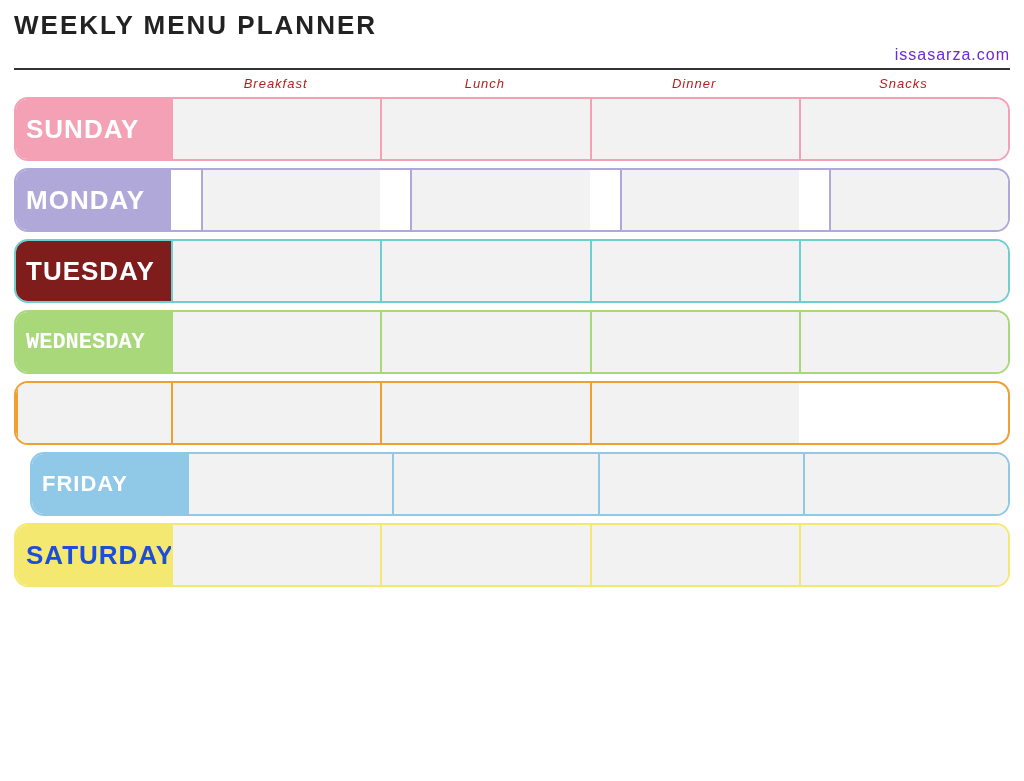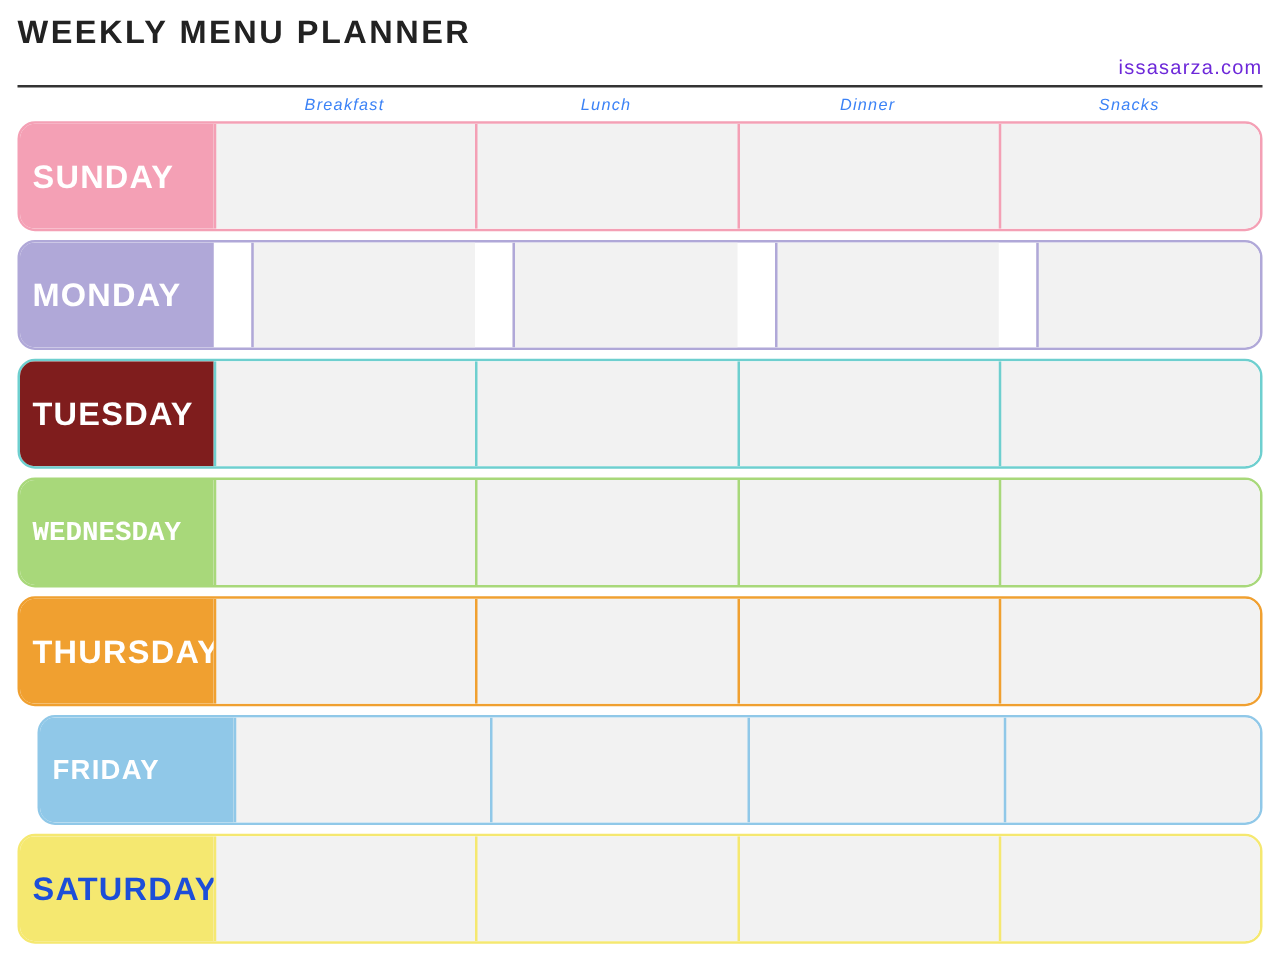--- a/index.html
+++ b/index.html
@@ -46,41 +46,41 @@
       grid-template-columns: 155px 1fr 1fr 1fr 1fr;
       margin-bottom: 6px;
       padding: 0 2px;
     }
 
     .col-header {
       text-align: center;
       font-size: 13px;
       letter-spacing: 1px;
       text-transform: capitalize;
-      color: #3b82f6;
+      color: #b91c1c;
       font-style: italic;
     }
 
     .col-header:first-child {
       
     }
 
     .days-container {
       display: flex;
       flex-direction: column;
       gap: 7px;
     }
 
     .day-row {
       display: grid;
       grid-template-columns: 155px 1fr 1fr 1fr 1fr;
       border-radius: 14px;
       border: 2.5px solid;
       overflow: hidden;
-      height: 88px;
+      height: 64px;
     }
 
     .day-label {
       display: flex;
       align-items: center;
       justify-content: flex-start;
       padding-left: 10px;
       font-size: 26px;
       font-weight: bold;
       letter-spacing: 1px;
@@ -231,21 +231,20 @@
 
     <div class="day-row wednesday">
       <div class="day-label">Wednesday</div>
       <div class="day-cell"></div>
       <div class="day-cell"></div>
       <div class="day-cell"></div>
       <div class="day-cell"></div>
     </div>
 
     <div class="day-row thursday">
-      <div class="day-label">Thursday</div>
       <div class="day-cell"></div>
       <div class="day-cell"></div>
       <div class="day-cell"></div>
       <div class="day-cell"></div>
     </div>
 
     <div class="day-row friday">
       <div class="day-label">Friday</div>
       <div class="day-cell"></div>
       <div class="day-cell"></div>

